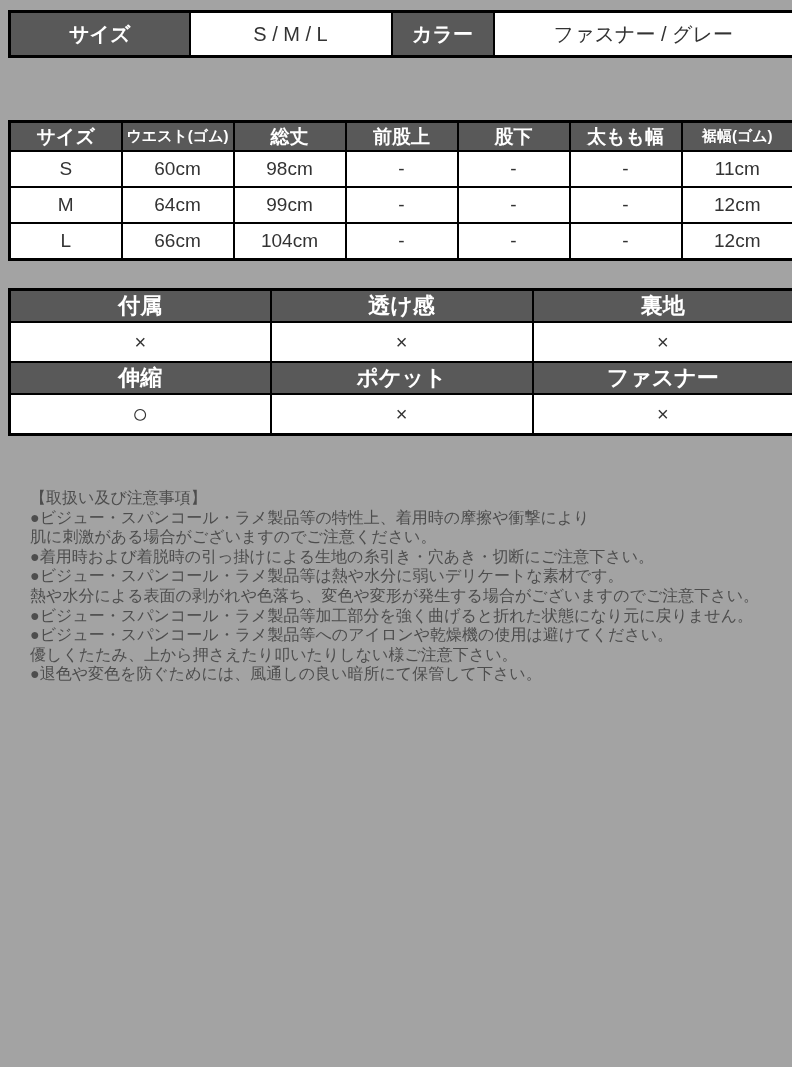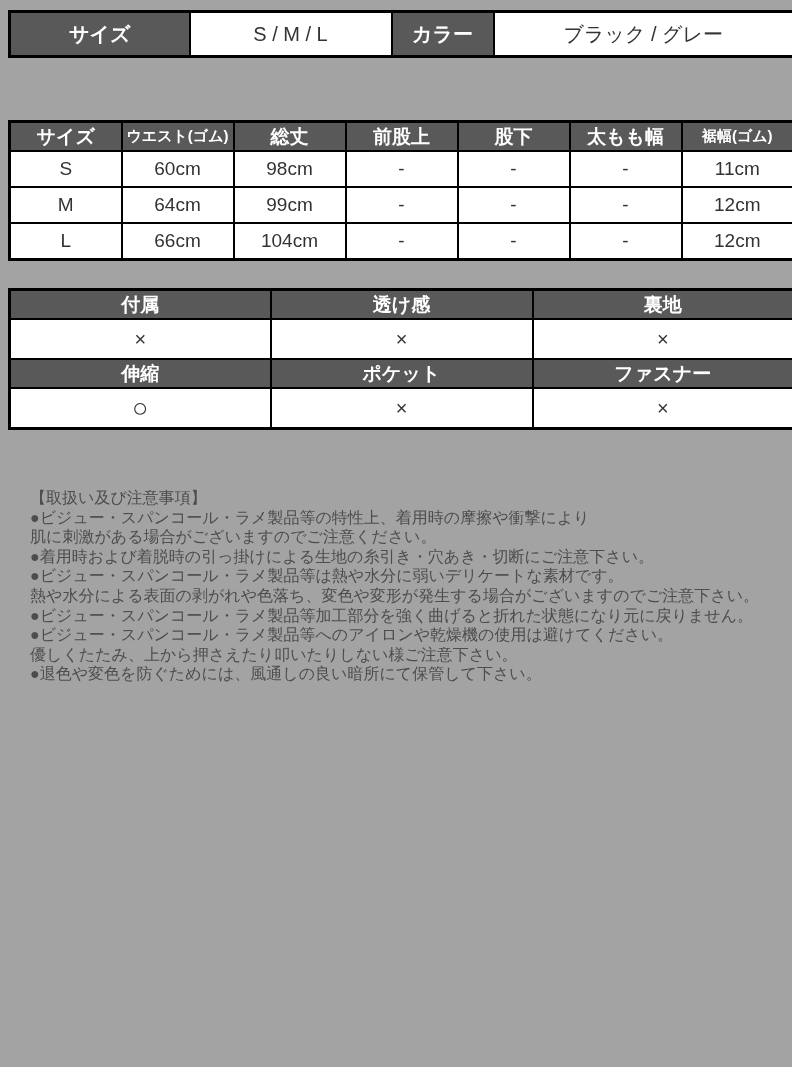--- a/index.html
+++ b/index.html
@@ -43,21 +43,21 @@
   
   .t1 { top: 10px; }
   .t1 th, .t1 td { height: 42px; font-size: 20px; }
   
   .t2 { top: 120px; }
   .t2 th { height: 27px; font-size: 19px; }
   .t2 th.sm { font-size: 15px; font-weight: bold; }
   .t2 td { height: 34px; font-size: 19px; }
   
   .t3 { top: 288px; }
-  .t3 th { height: 27px; font-size: 19px; margin-top: 36px; }
+  .t3 th { height: 27px; font-size: 22px; margin-top: 36px; }
   .t3 td { height: 38px; font-size: 20px; }
   .t3 td.circle { font-size: 27px; }
   
   .notes {
     position: absolute;
     left: 30px;
     top: 488px;
     width: 760px;
     font-size: 16px;
     line-height: 19.6px;
@@ -76,21 +76,21 @@
       <col style="width:180px">
         <col style="width:202px">
         <col style="width:102px">
         <col style="width:300px">
     </colgroup>
     <tbody>
         <tr>
       <th>サイズ</th>
       <td>S / M / L</td>
       <th>カラー</th>
-      <td>ブラック / グレー</td>
+      <td>ファスナー / グレー</td>
     </tr>
   </tbody>
     </table>
 
   <table class="t2">
     <colgroup>
       <col style="width:112px">
         <col style="width:112px">
         <col style="width:112px">
         <col style="width:112px">

